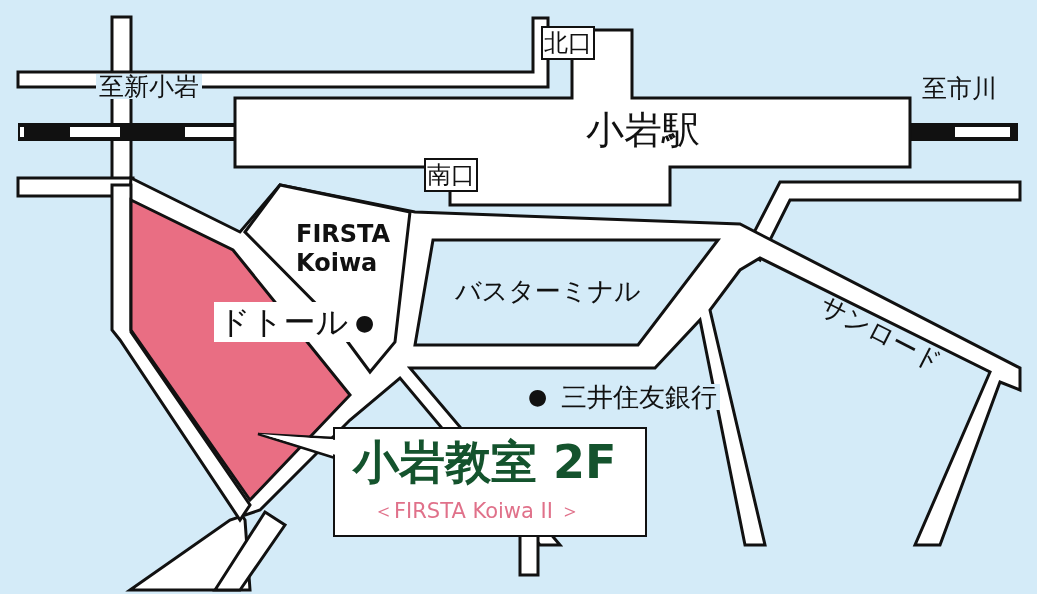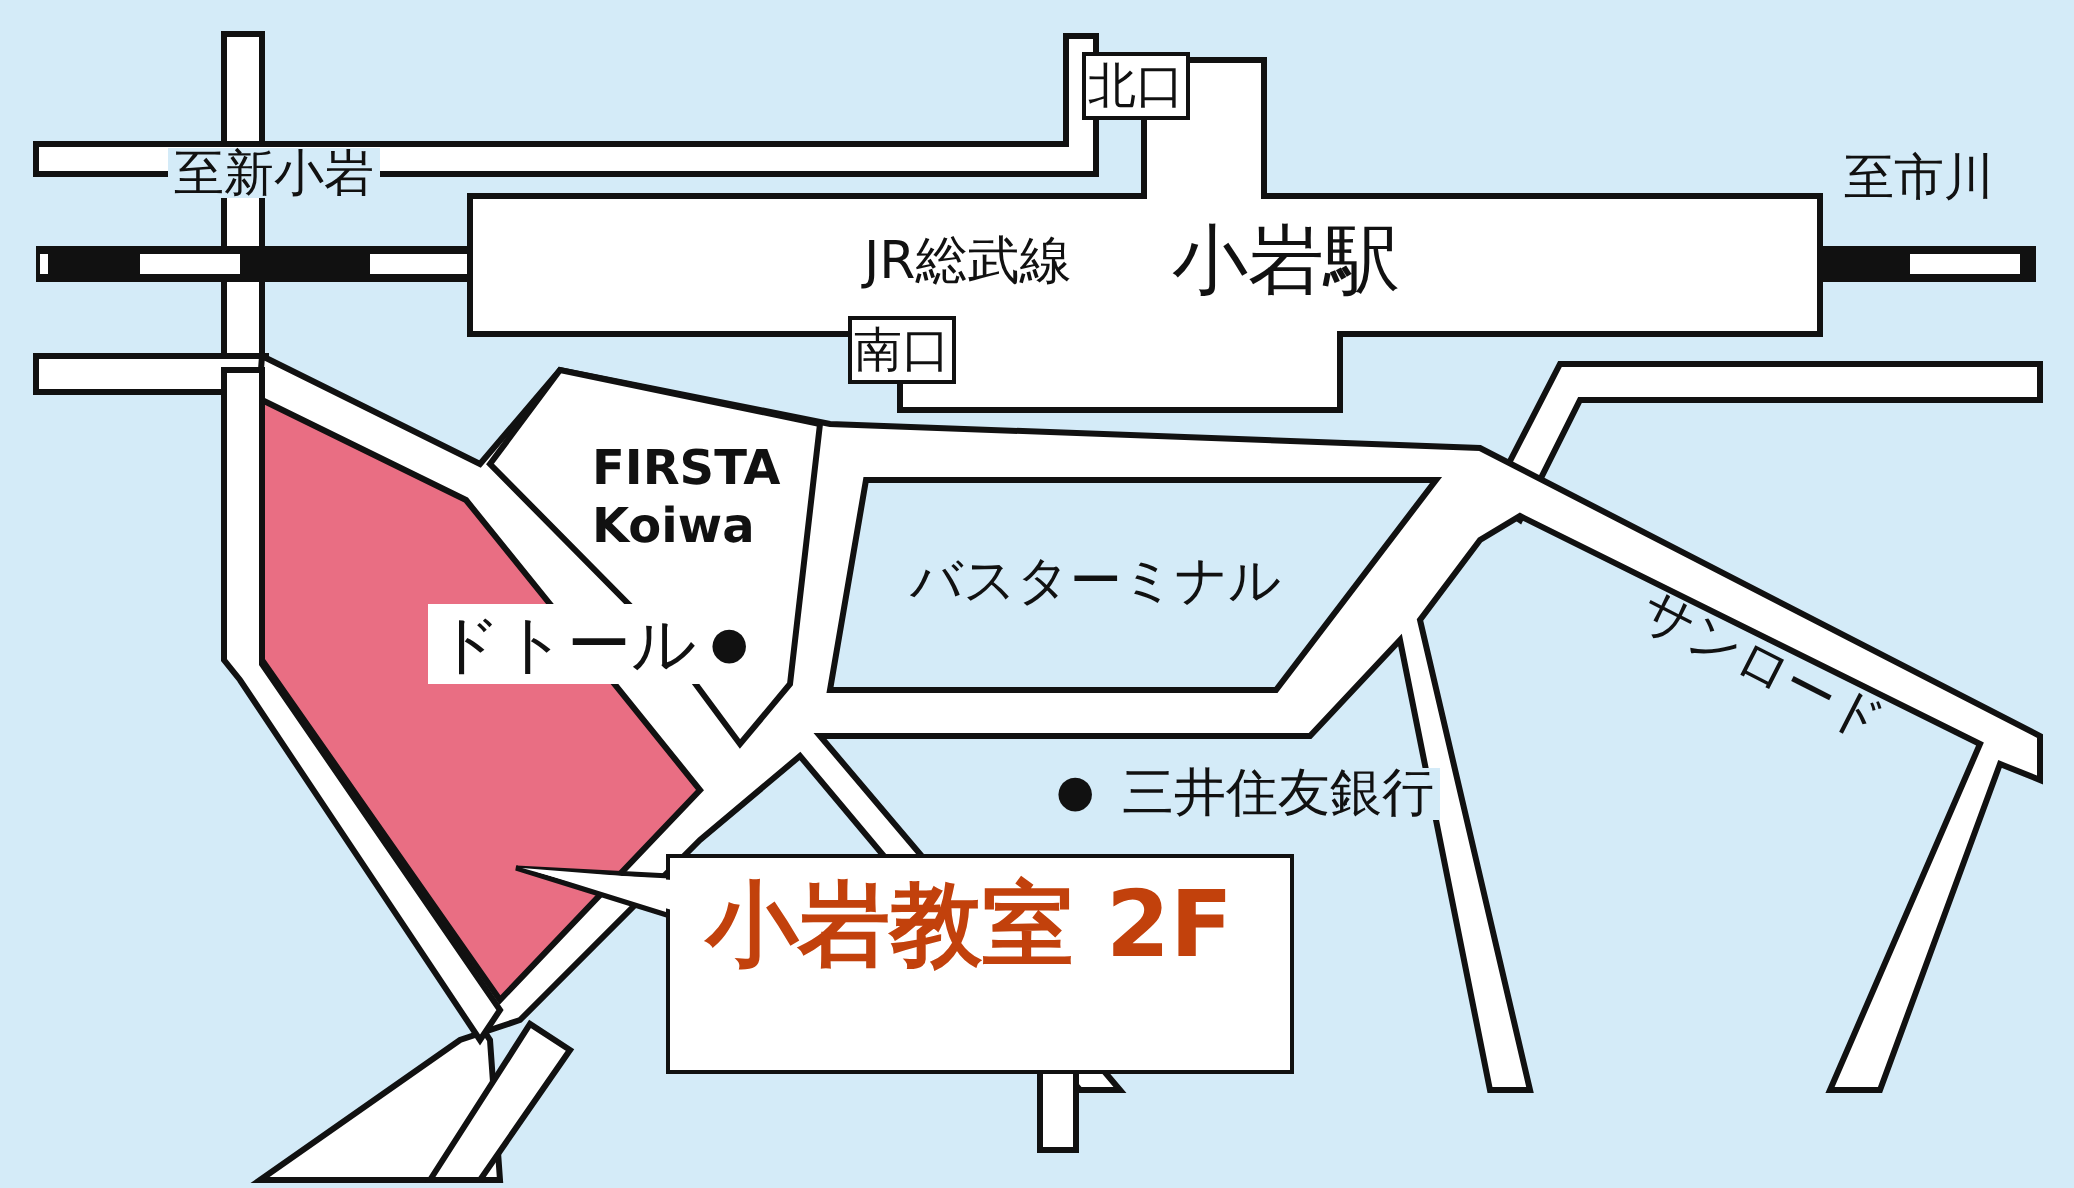--- a/index.html
+++ b/index.html
@@ -4,21 +4,21 @@
   <style>
     html, body { margin:0; padding:0; }
     body { width:1037px; height:594px; overflow:hidden; background:#d4ebf8; font-family:"DejaVu Sans", sans-serif; }
     #map { position:relative; width:1037px; height:594px; }
     #map svg { position:absolute; left:0; top:0; }
     .lbl { position:absolute; white-space:nowrap; color:#111; line-height:1; }
     .bg-sky { background:#d4ebf8; }
     .bg-white { background:#ffffff; }
     .exit-box { position:absolute; background:#fff; border:2.5px solid #111; font-size:24px; line-height:30px; padding:0 1px; color:#111; }
     .callout-box { position:absolute; left:333px; top:427px; width:314px; height:110px; background:#fff; border:2.5px solid #111; box-sizing:border-box; }
-    .callout-title { position:absolute; left:18px; top:10px; font-size:46px; font-weight:bold; color:#c2410c; line-height:1; white-space:nowrap; }
+    .callout-title { position:absolute; left:18px; top:10px; font-size:46px; font-weight:bold; color:#14532d; line-height:1; white-space:nowrap; }
     .callout-sub { position:absolute; left:38px; top:72px; font-size:21px; color:#e0718a; line-height:1; white-space:nowrap; }
   </style>
 </head>
 <body>
 
 <div id="map">
   <svg width="1037" height="594" viewBox="0 0 1037 594">
     <g stroke="#111" stroke-width="3" stroke-linejoin="miter" fill="#fff">
 
       <rect x="112" y="17" width="19" height="170"></rect>
@@ -45,39 +45,39 @@
 
     <rect x="18" y="123" width="1000" height="18" fill="#111"></rect>
     <rect x="70" y="127" width="50" height="10" fill="#fff"></rect>
     <rect x="185" y="127" width="50" height="10" fill="#fff"></rect>
     <rect x="955" y="127" width="55" height="10" fill="#fff"></rect>
     <rect x="20" y="127" width="4" height="10" fill="#fff"></rect>
 
     <path d="M235 98 H572 V30 H632 V98 H910 V167 H670 V205 H450 V167 H235 Z" fill="#fff" stroke="#111" stroke-width="3"></path>
   </svg>
 
-  <div class="lbl bg-sky" style="left:84px;top:74px;font-size:25px;padding:0 3px;">至新小岩</div>
+  <div class="lbl bg-sky" style="left:96px;top:74px;font-size:25px;padding:0 3px;">至新小岩</div>
   <div class="lbl" style="left:922px;top:76px;font-size:25px;">至市川</div>
 
   <div class="exit-box" style="left:541px;top:26px;">北口</div>
   <div class="exit-box" style="left:424px;top:158px;">南口</div>
-  <div class="lbl" style="left:432px;top:118px;font-size:26px;">JR総武線</div>
   <div class="lbl" style="left:586px;top:111px;font-size:38px;">小岩駅</div>
 
   <div class="lbl" style="left:296px;top:222px;font-size:24px;font-weight:bold;">FIRSTA</div>
   <div class="lbl" style="left:296px;top:251px;font-size:24px;font-weight:bold;">Koiwa</div>
   <div class="lbl bg-white" style="left:214px;top:302px;font-size:32px;padding:4px 4px;">ドトール</div>
   <div class="lbl" style="left:355px;top:312px;font-size:22px;">●</div>
   <div class="lbl" style="left:455px;top:278px;font-size:26px;text-align:right;">バスターミナル</div>
   <div class="lbl" style="left:528px;top:386px;font-size:22px;">●</div>
   <div class="lbl bg-sky" style="left:558px;top:384px;font-size:26px;padding:0 3px;">三井住友銀行</div>
   <div class="lbl" style="left:828px;top:292px;font-size:26px;transform:rotate(27deg);transform-origin:left top;">サンロード</div>
 
   <svg width="1037" height="594" viewBox="0 0 1037 594" style="pointer-events:none;">
     <path d="M335 438 L258 434 L335 458 Z" fill="#fff" stroke="#111" stroke-width="2.5"></path>
   </svg>
   <div class="callout-box">
     <div class="callout-title">小岩教室 2F</div>
+    <div class="callout-sub">＜FIRSTA Koiwa II ＞</div>
   </div>
   <svg width="1037" height="594" viewBox="0 0 1037 594" style="pointer-events:none;">
     <path d="M336 440 L261 434 L336 455" fill="#fff" stroke="none"></path>
   </svg>
 </div>
 
 </body></html>

